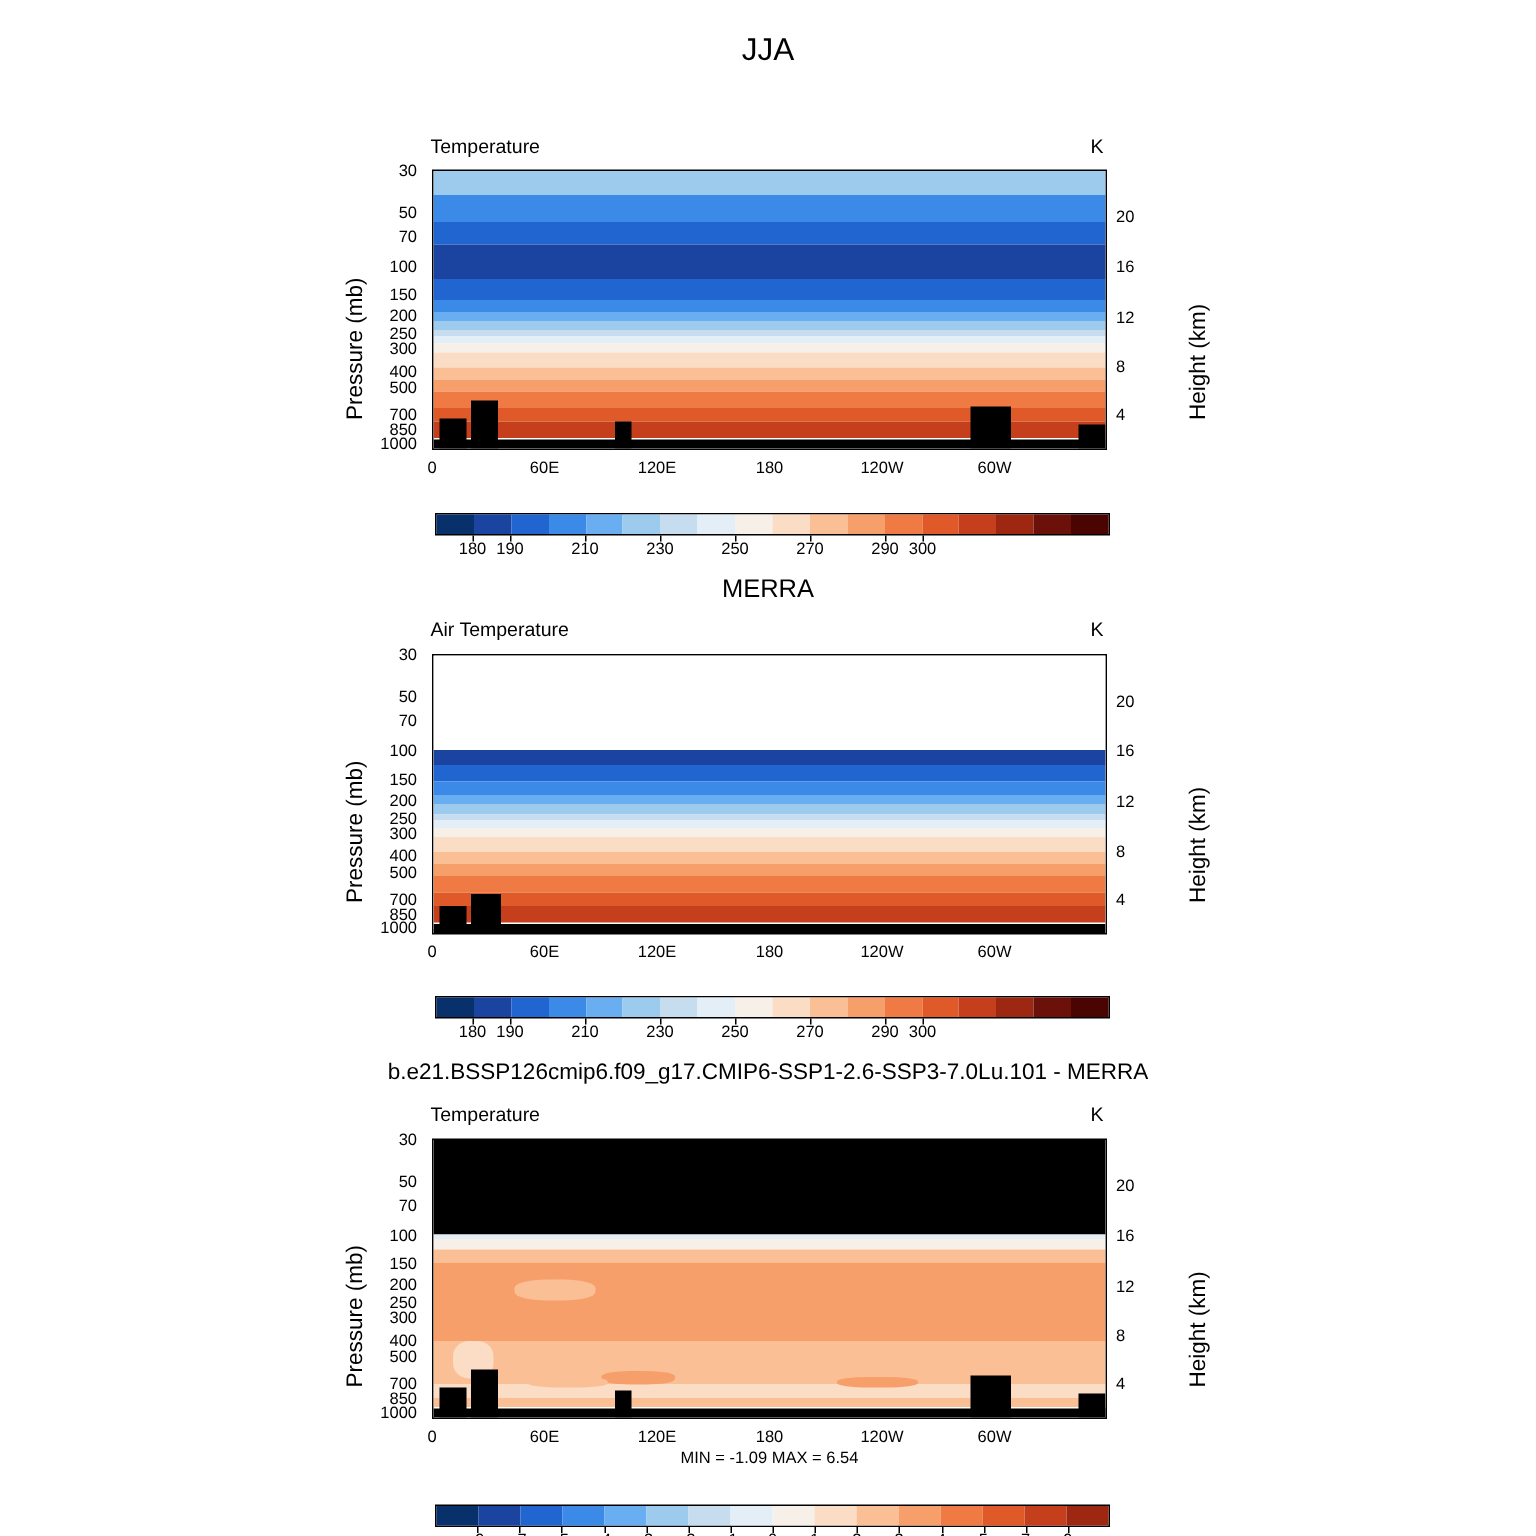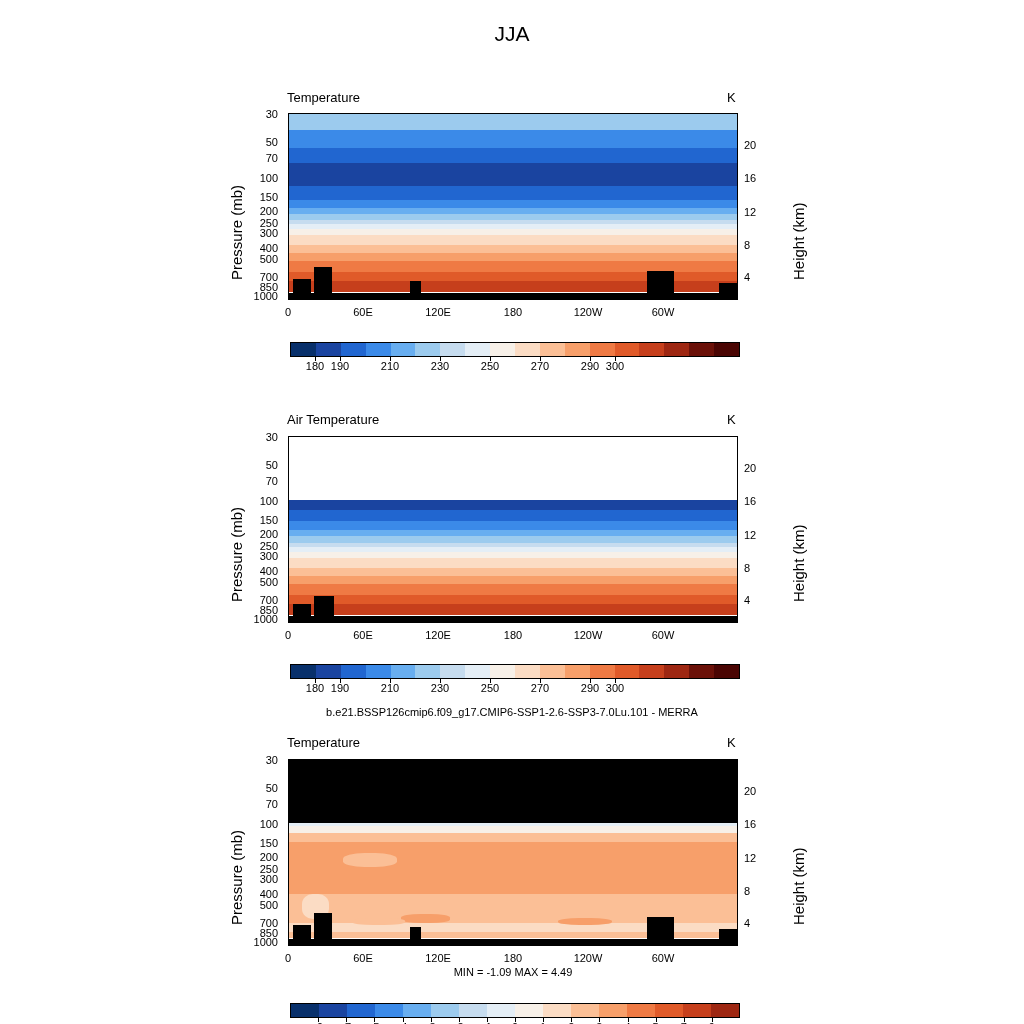--- a/index.html
+++ b/index.html
@@ -2,21 +2,21 @@
 <html><head>
 <meta charset="utf-8">
 <style>
   html,body{margin:0;padding:0;background:#ffffff;}
   body{width:1024px;height:1024px;font-family:"Liberation Sans",sans-serif;color:#000;position:relative;overflow:hidden;}
   .page{position:relative;width:1024px;height:1024px;}
 
   .main-title{position:absolute;left:0;top:22px;width:1024px;text-align:center;font-size:21px;}
   .sub-title{position:absolute;left:0;top:61px;width:1024px;text-align:center;font-size:15px;}
   .panel-title{position:absolute;width:1024px;text-align:center;font-size:17px;left:0;}
-  .panel-title.small{font-size:11px;text-align:center;}
+  .panel-title.small{font-size:15px;text-align:center;}
   .plotbox{position:absolute;border:1px solid #000;box-sizing:border-box;overflow:hidden;}
   .plotbox .layer{position:absolute;left:0;width:100%;}
 
   .var-label{position:absolute;font-size:13px;}
   .unit-label{position:absolute;font-size:13px;}
 
   .axis-ylabel{position:absolute;font-size:15px;transform-origin:0 0;transform:rotate(-90deg);white-space:nowrap;}
 
   .ytick{position:absolute;font-size:11px;text-align:right;width:42px;}
   .ytickR{position:absolute;font-size:11px;text-align:left;width:42px;}
@@ -30,20 +30,21 @@
   .cbar-lab{position:absolute;font-size:11px;text-align:center;width:40px;}
 
   .tickmark{position:absolute;background:#000;}
 </style>
 </head>
 <body>
 
 <div class="page">
 
   <div class="main-title">JJA</div>
+  <div class="panel-title" style="top:383px;">MERRA</div>
   <div class="panel-title small" style="top:706px;">b.e21.BSSP126cmip6.f09_g17.CMIP6-SSP1-2.6-SSP3-7.0Lu.101 - MERRA</div>
 
   <div class="var-label" style="left:287px;top:90px;">Temperature</div>
   <div class="unit-label" style="left:727px;top:90px;">K</div>
 
   <div class="axis-ylabel" style="left:228px;top:280px;">Pressure (mb)</div>
   <div class="axis-ylabel" style="left:790px;top:280px;">Height (km)</div>
 
   <div class="plotbox" id="pb1" style="left:288px;top:113px;width:450px;height:187px;">
       <div class="layer" style="top: 0%; height: 8.88%; background: rgb(156, 203, 238);"></div>
@@ -282,21 +283,21 @@
   <div class="ytickR" style="left:744px;top:885px;">8</div>
   <div class="ytickR" style="left:744px;top:917px;">4</div>
 
   <div class="xtick" style="left:258px;top:952px;">0</div>
   <div class="xtick" style="left:333px;top:952px;">60E</div>
   <div class="xtick" style="left:408px;top:952px;">120E</div>
   <div class="xtick" style="left:483px;top:952px;">180</div>
   <div class="xtick" style="left:558px;top:952px;">120W</div>
   <div class="xtick" style="left:633px;top:952px;">60W</div>
 
-  <div class="minmax" style="left:313px;top:966px;">MIN =  -1.09  MAX =   4.49</div>
+  <div class="minmax" style="left:313px;top:966px;">MIN =  -1.09  MAX =   6.54</div>
 
   <div class="cbar" id="cb3" style="left:290px;top:1003px;width:450px;">
       <div style="background: rgb(8, 48, 107);"></div>
       <div style="background: rgb(26, 68, 160);"></div>
       <div style="background: rgb(33, 102, 208);"></div>
       <div style="background: rgb(59, 138, 232);"></div>
       <div style="background: rgb(104, 174, 240);"></div>
       <div style="background: rgb(156, 203, 238);"></div>
       <div style="background: rgb(198, 220, 239);"></div>
       <div style="background: rgb(228, 238, 246);"></div>

